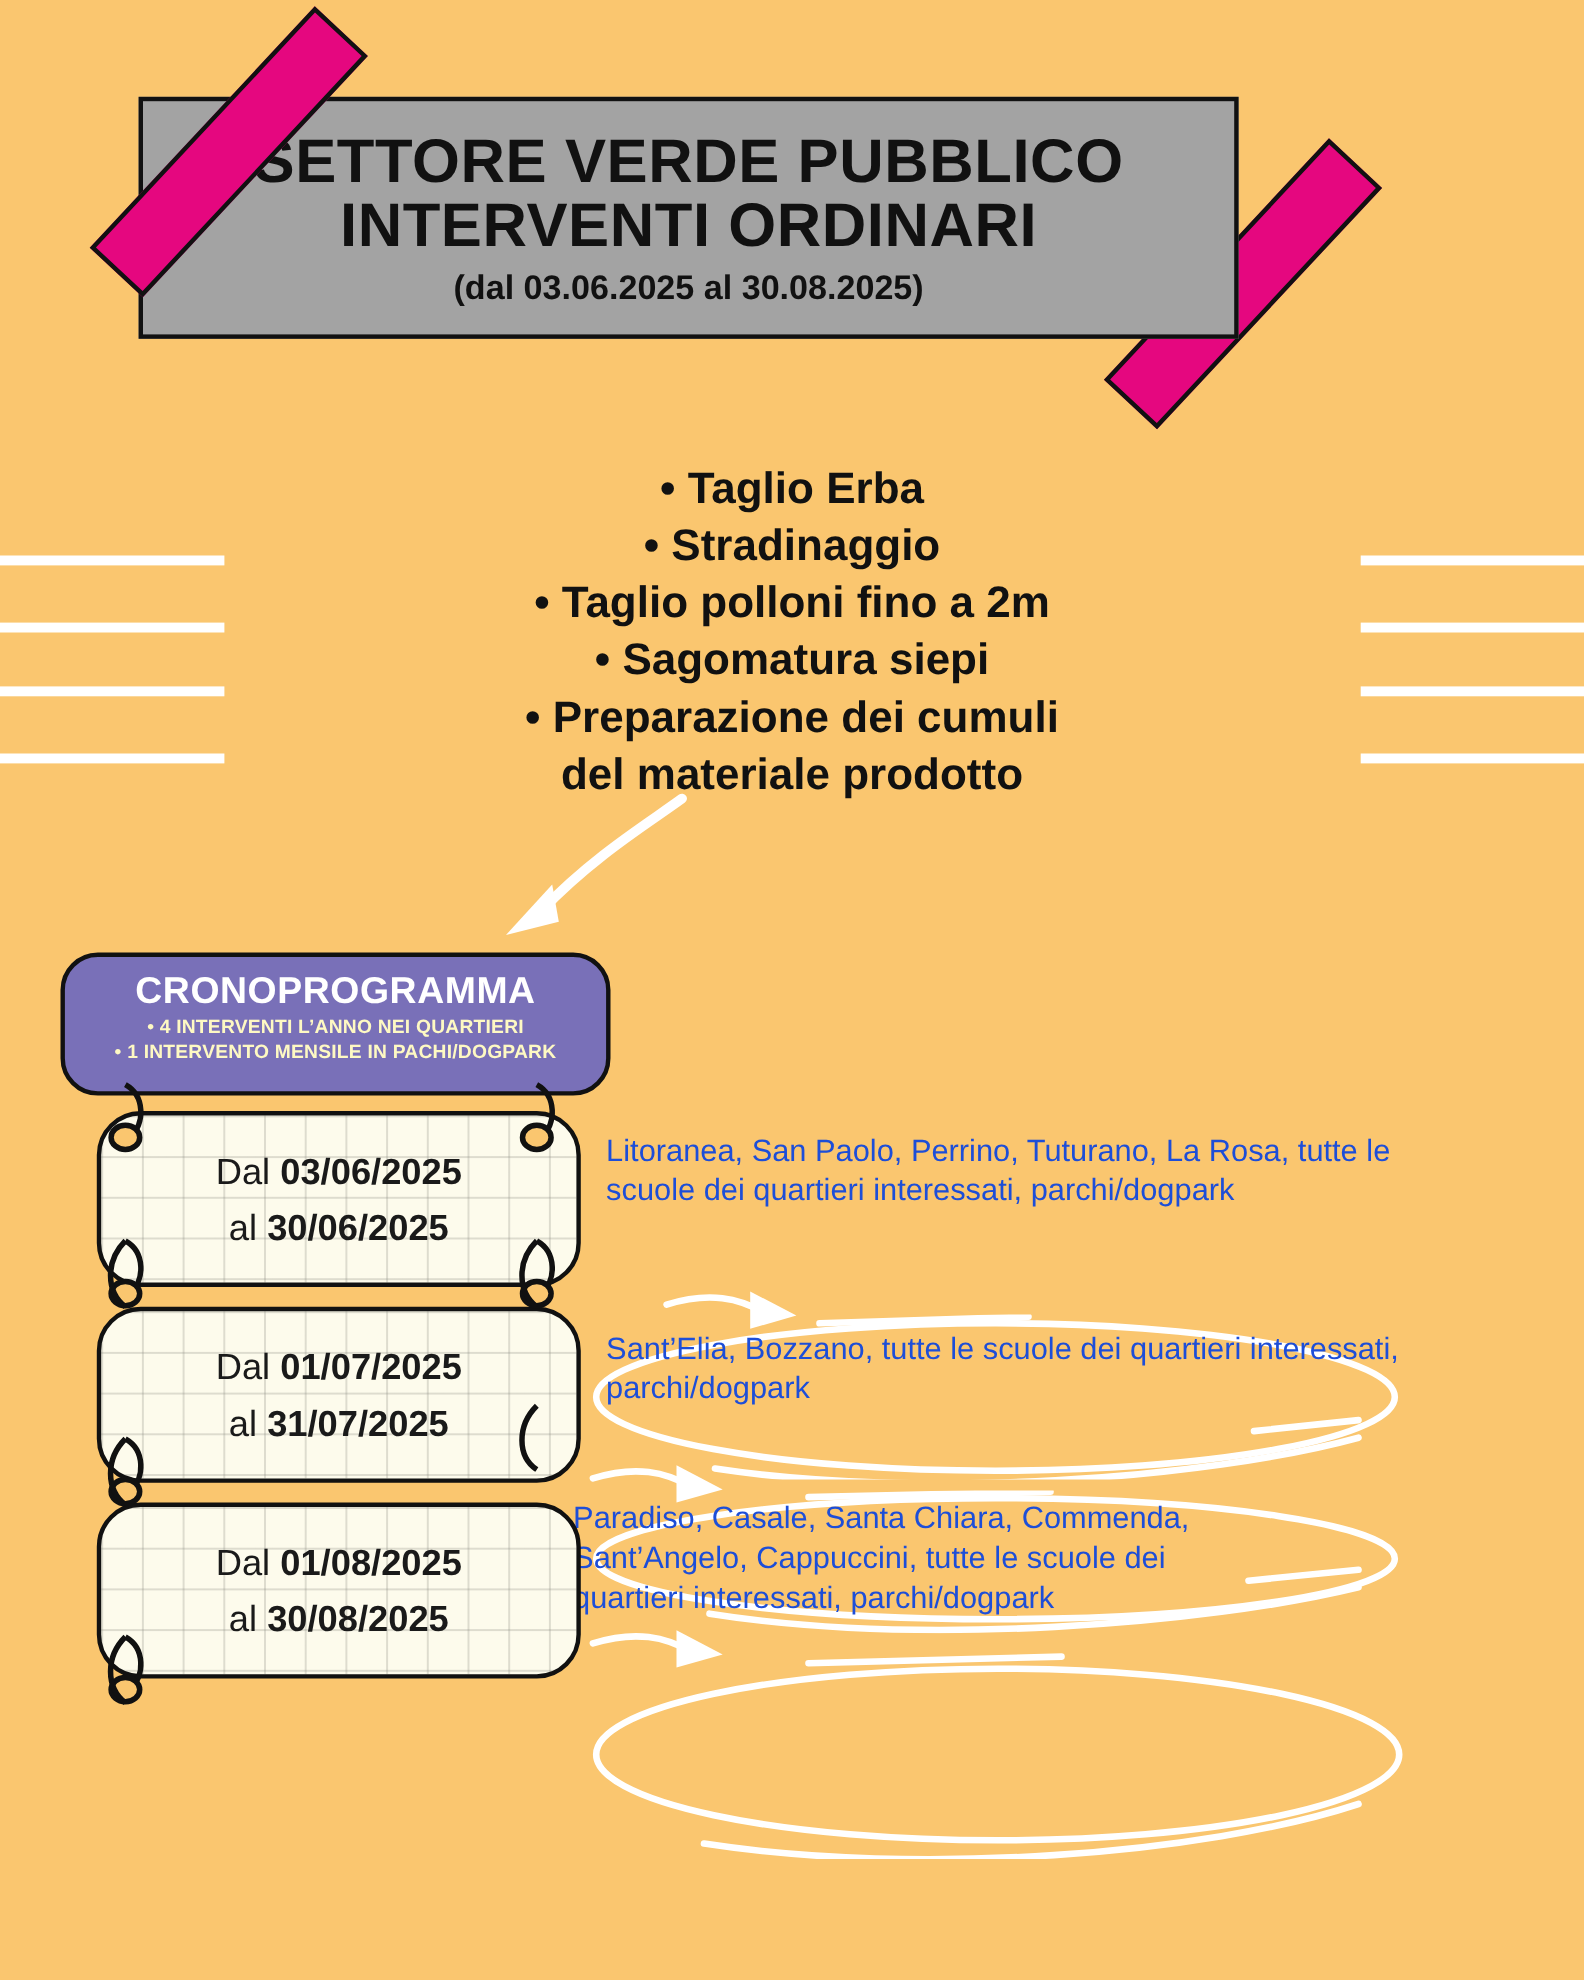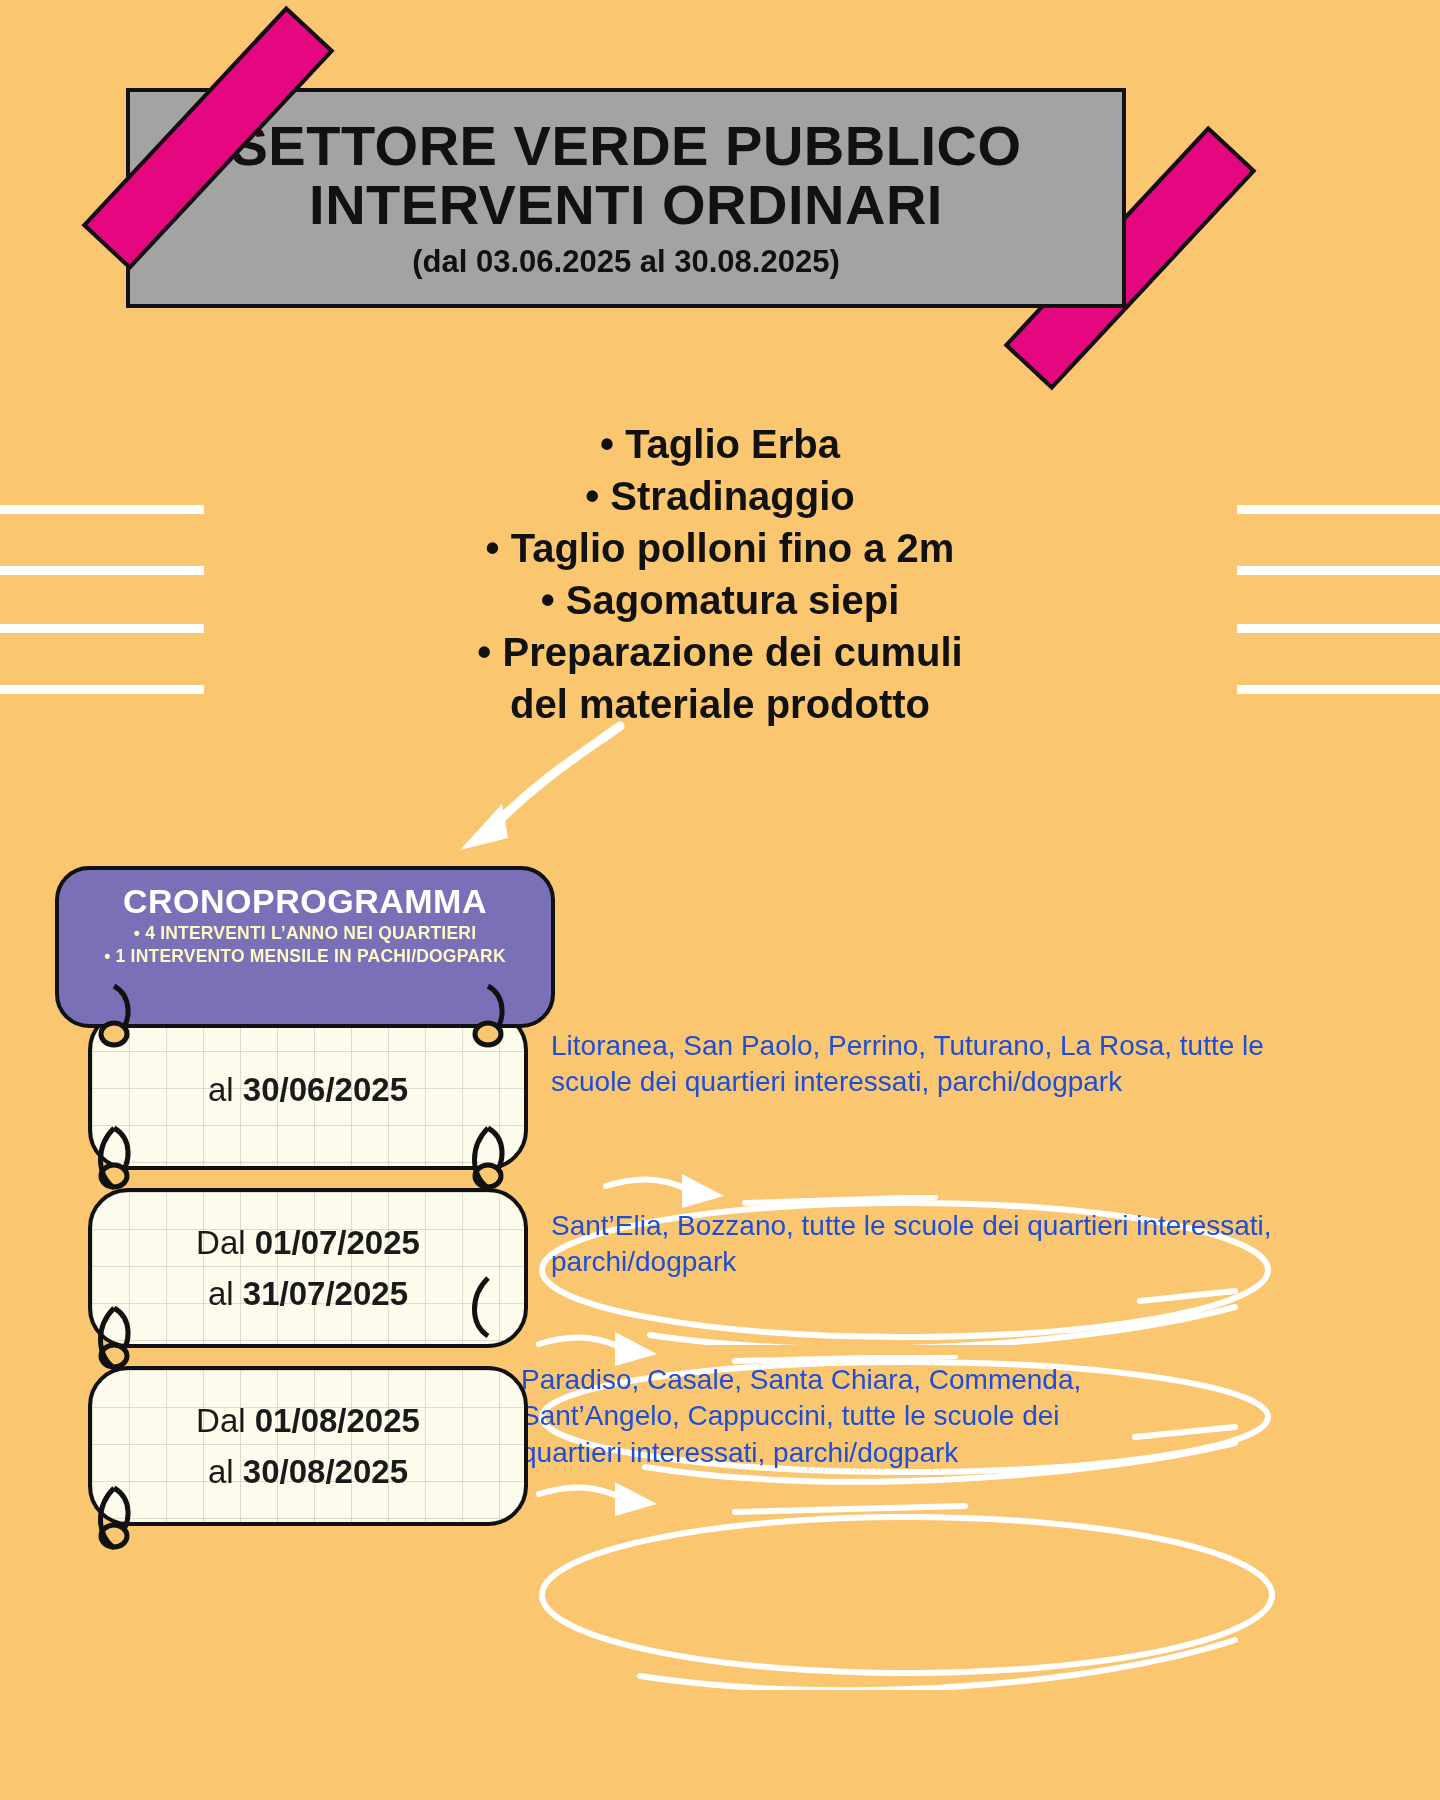--- a/index.html
+++ b/index.html
@@ -72,21 +72,21 @@
     white-space:nowrap;
   }
 
   
   .arrow-down { position:absolute; left:430px; top:720px; z-index:2; }
 
   
   .crono {
     position:absolute;
     left:55px; top:866px;
-    width:500px; height:162px;
+    width:500px; height:130px;
     background:#7970B8;
     border:4px solid #111;
     border-radius:34px;
     z-index:4;
     padding-top:12px;
     text-align:center;
   }
   .crono-title {
     font-size:34px; font-weight:800; color:#FFFFFF;
     letter-spacing:0.5px;
@@ -210,20 +210,24 @@
 
   <div class="crono">
     <div class="crono-title">CRONOPROGRAMMA</div>
     <div class="crono-sub">• 4 INTERVENTI L’ANNO NEI QUARTIERI</div>
     <div class="crono-sub">• 1 INTERVENTO MENSILE IN PACHI/DOGPARK</div>
   </div>
 
   <div class="stack">
 
     <div class="note">
+      <div class="line">
+        <span>Dal</span>
+        <b>03/06/2025</b>
+      </div>
       <div class="line">
         <span>al</span>
         <b>30/06/2025</b>
       </div>
     </div>
 
     <div class="note">
       <div class="line">
         <span>Dal</span>
         <b>01/07/2025</b>

